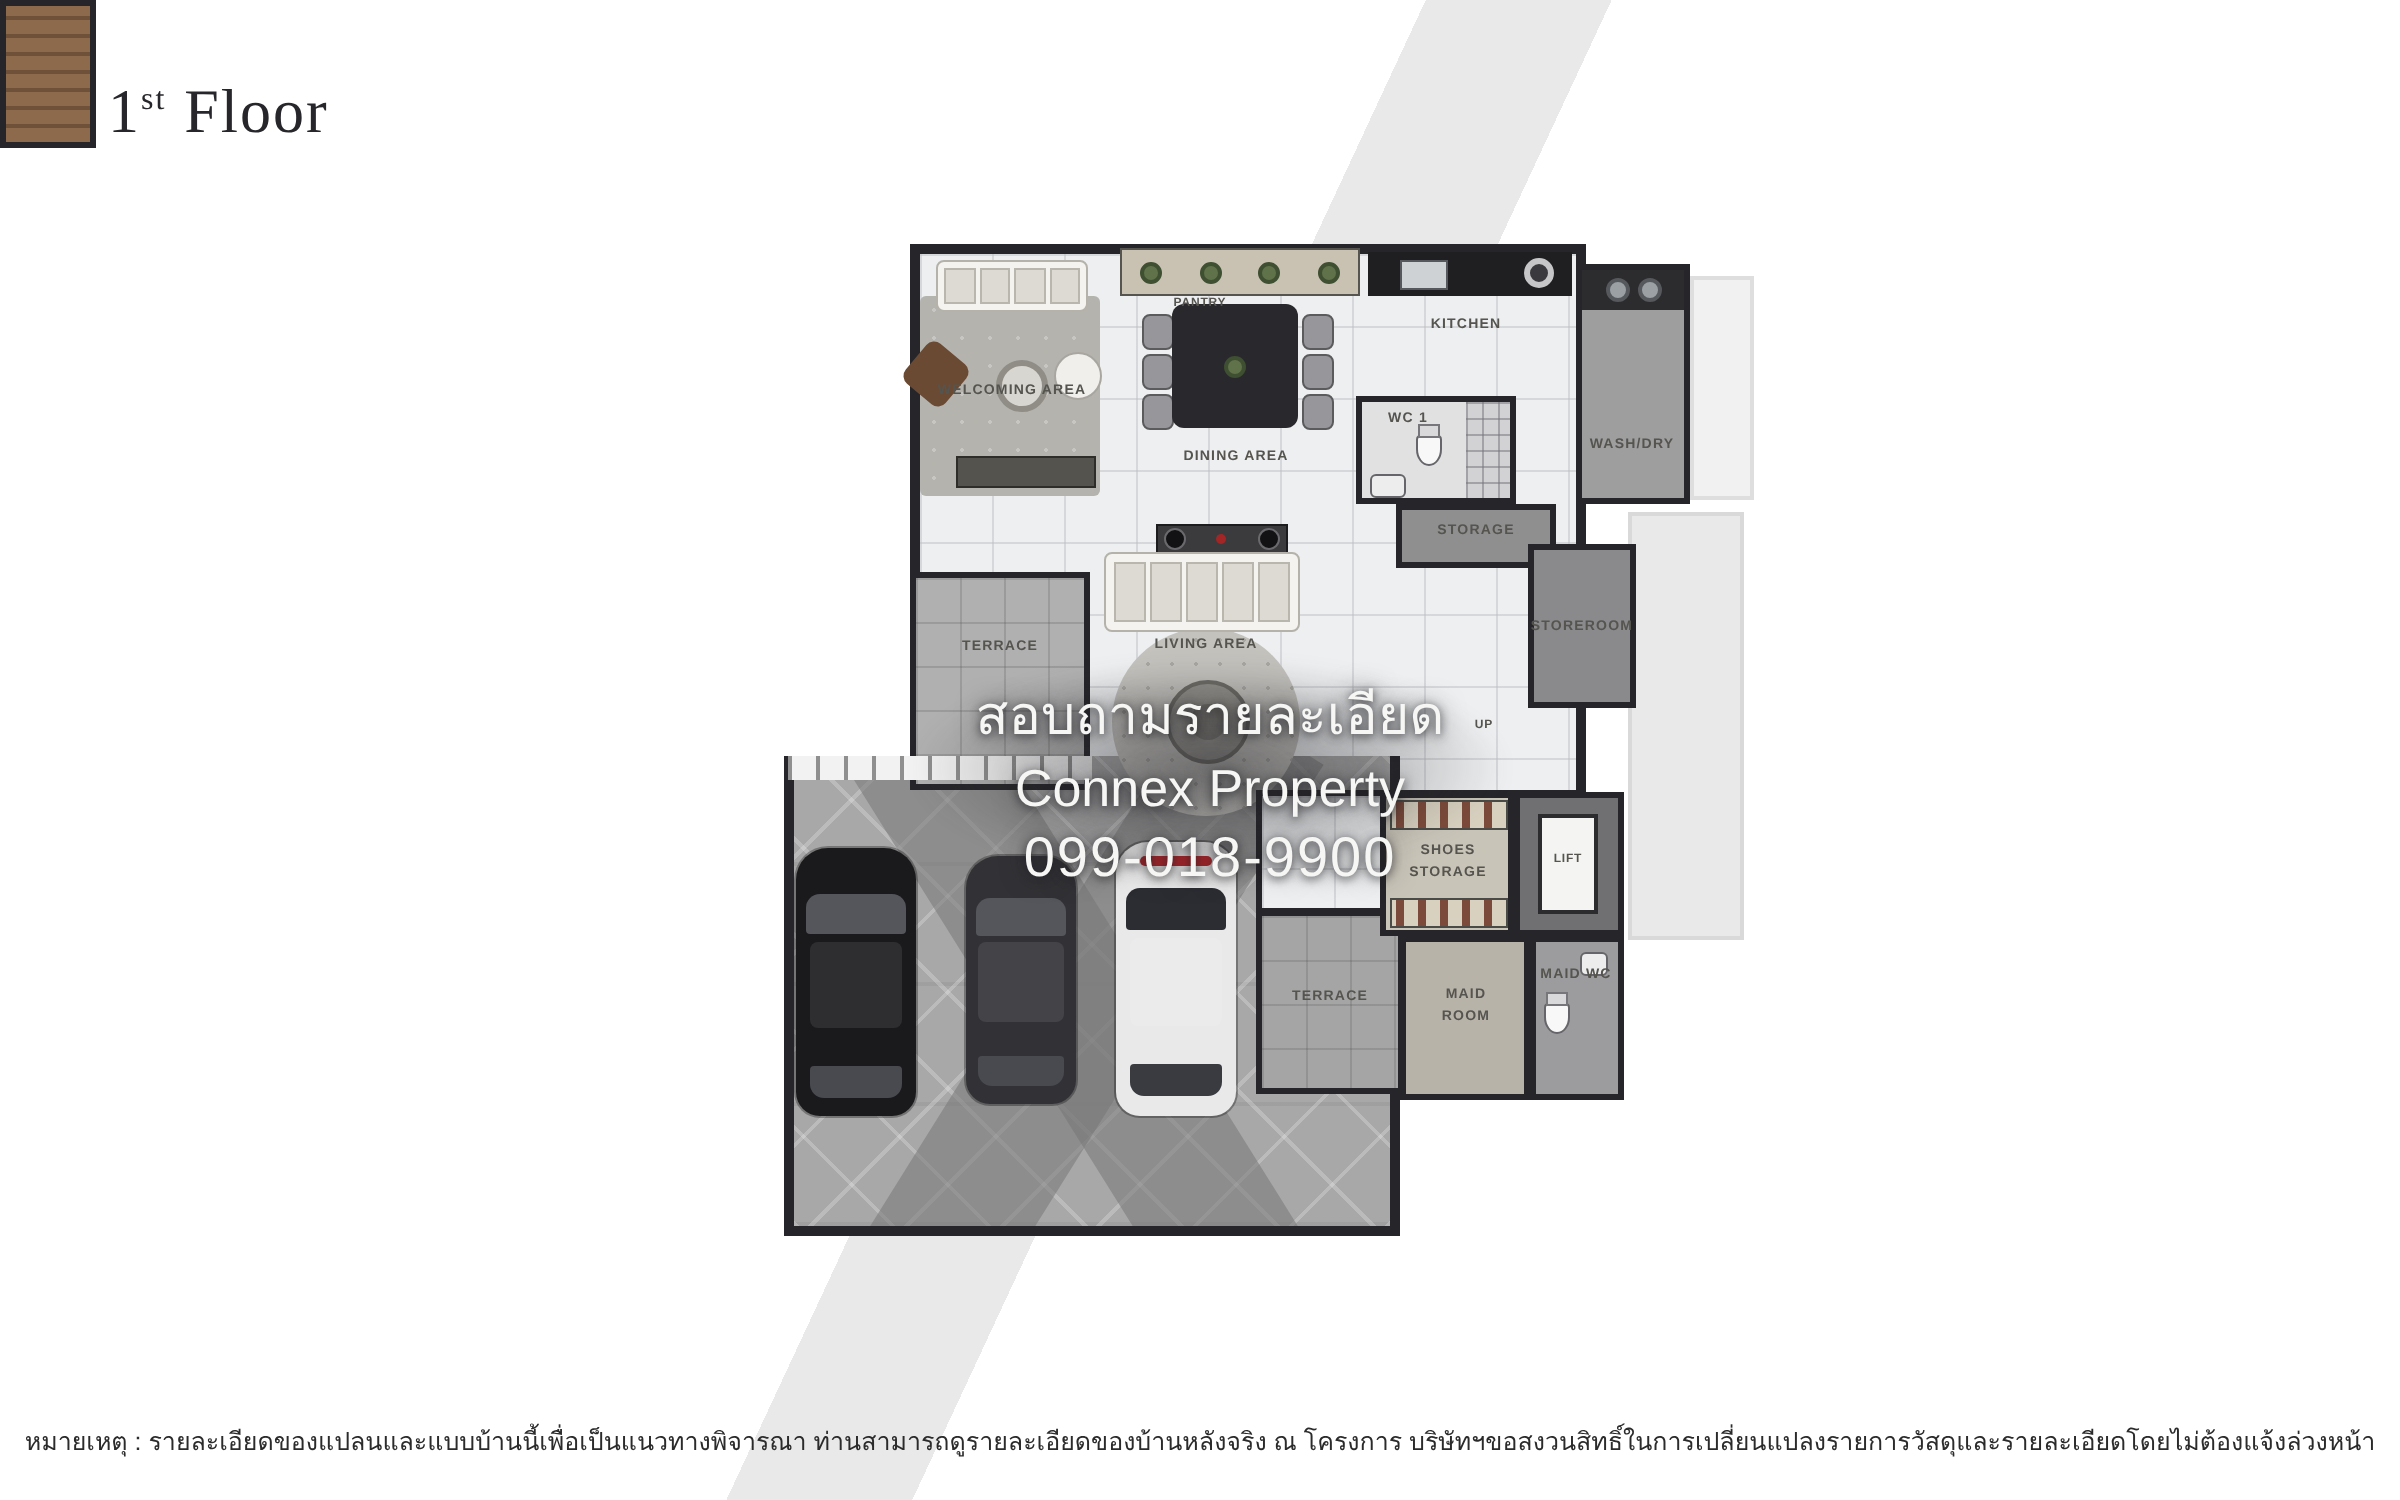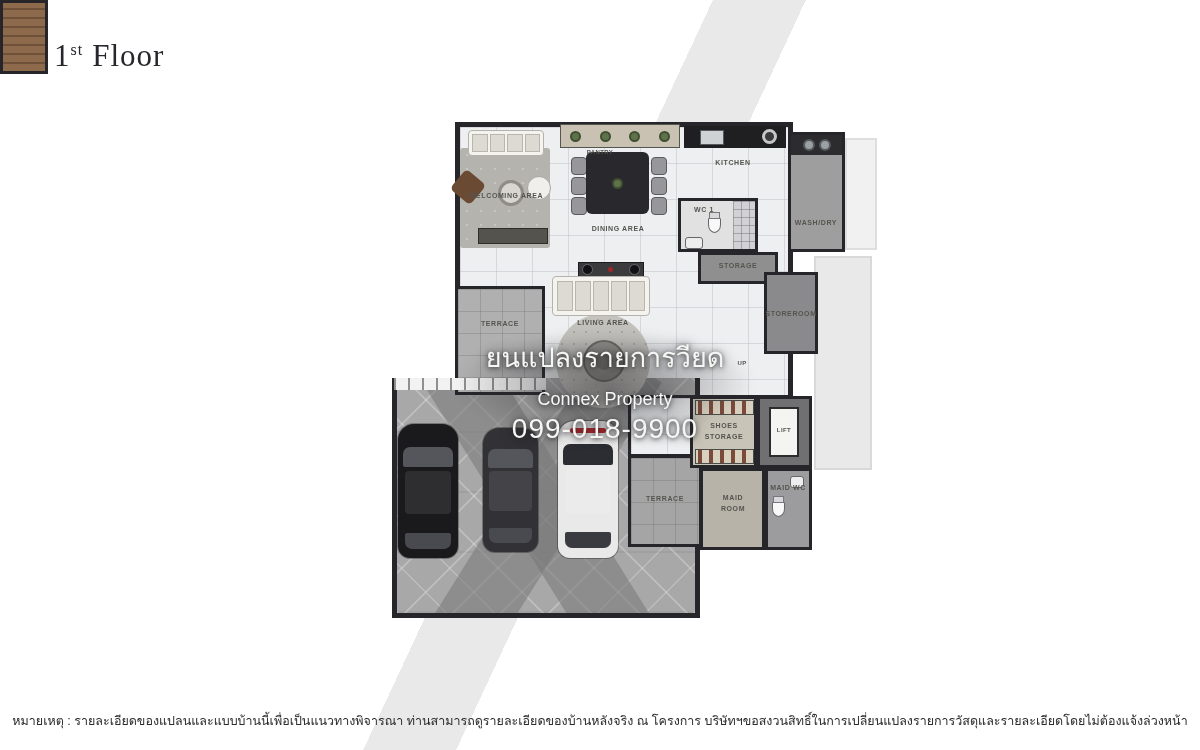--- a/index.html
+++ b/index.html
@@ -133,21 +133,21 @@
   .sport .windshield{background:#2c2d33;}
   .sport .rear{background:#3a3b41;}
   .accent{position:absolute;top:5%;left:20%;right:20%;height:5px;background:#b3262b;border-radius:3px;z-index:4;}
 
   
   .wmBack{position:absolute;left:458px;top:330px;width:294px;height:108px;z-index:8;filter:blur(4px);
     background:radial-gradient(ellipse at center,rgba(45,45,50,.55),rgba(45,45,50,0) 72%);}
   .wm{position:absolute;left:440px;top:336px;width:330px;text-align:center;z-index:9;color:#f6f6f4;
     text-shadow:0 1px 5px rgba(35,35,40,.9),0 0 12px rgba(35,35,40,.5);}
   .wm .l1{font-size:27px;}
-  .wm .l2{font-size:18px;margin-top:10px;}
+  .wm .l2{font-size:26px;margin-top:0;}
   .wm .l3{font-size:28px;letter-spacing:1px;margin-top:3px;}
   .disclaimer{position:absolute;left:0;top:711px;width:1200px;text-align:center;font-size:12.5px;color:#2b2b2b;}
 </style>
 </head>
 <body>
 
 <div class="title"><span>1</span><sup>st</sup><span class="tword">Floor</span></div>
 
 <div class="ghost g1"></div>
 <div class="ghost g2"></div>
@@ -269,18 +269,18 @@
 <div class="room maidroom"></div>
 <div class="lbl" style="left:711px;top:492px;width:44px;">MAID ROOM</div>
 
 <div class="room maidwc"></div>
 <div class="toilet" style="left:772px;top:500px;"></div>
 <div class="sink" style="left:790px;top:476px;width:12px;"></div>
 <div class="lbl" style="left:768px;top:482px;width:40px;">MAID WC</div>
 
 <div class="wmBack"></div>
 <div class="wm">
-  <div class="l1">ยนแปลงรายการวียด</div>
+  <div class="l1">สอบถามรายละเอียด</div>
   <div class="l2">Connex Property</div>
   <div class="l3">099-018-9900</div>
 </div>
 
 <div class="disclaimer">หมายเหตุ : รายละเอียดของแปลนและแบบบ้านนี้เพื่อเป็นแนวทางพิจารณา ท่านสามารถดูรายละเอียดของบ้านหลังจริง ณ โครงการ บริษัทฯขอสงวนสิทธิ์ในการเปลี่ยนแปลงรายการวัสดุและรายละเอียดโดยไม่ต้องแจ้งล่วงหน้า</div>
 
 </body></html>

